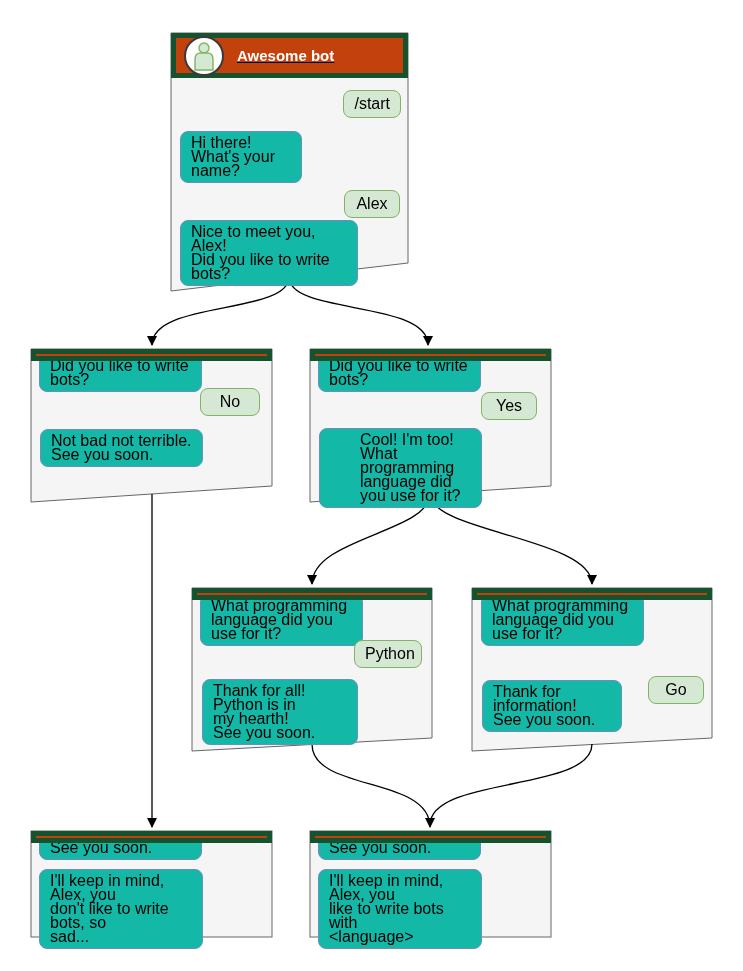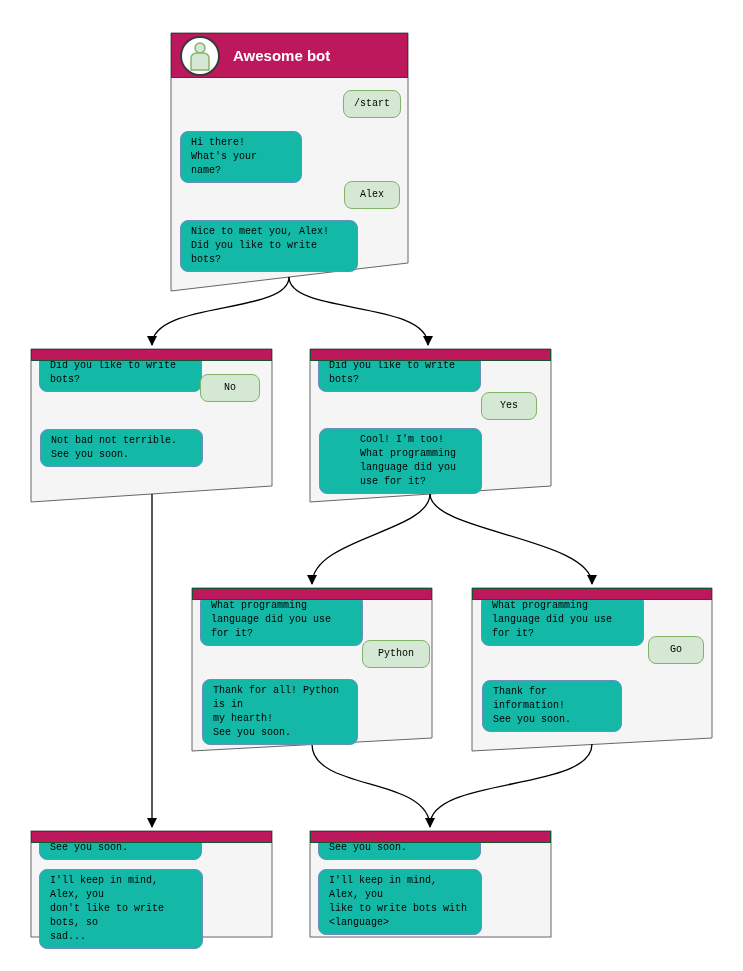--- a/index.html
+++ b/index.html
@@ -1,63 +1,63 @@
 <!DOCTYPE html>
 <html><head>
 <meta charset="utf-8">
 <style>
   html,body{margin:0;padding:0;background:#ffffff;}
   #canvas{position:relative;width:743px;height:971px;background:#ffffff;overflow:hidden;
           font-family:"Liberation Sans",sans-serif;}
   #shapes{position:absolute;left:0;top:0;z-index:1;}
 
   
-  .bubble{position:absolute;z-index:2;font-size:10px;line-height:14px;color:#000;
-          padding:4px 10px;border-radius:8px;white-space:pre-line;box-sizing:border-box;font-family:Liberation Mono, monospace;}
+  .bubble{position:absolute;z-index:2;font-size:16px;line-height:14px;color:#000;
+          padding:4px 10px;border-radius:8px;white-space:pre-line;box-sizing:border-box;}
   .bot{background:#14b8a6;border:1px solid #6c8ebf;}
   .user{background:#d5e8d4;border:1px solid #82b366;text-align:center;padding:6px 10px;min-width:56px;}
 
   
-  .hdr{position:absolute;z-index:3;background:#be185d;border:1px solid #14532d;box-sizing:border-box;}
+  .hdr{position:absolute;z-index:3;background:#c2410c;border:5px solid #14532d;box-sizing:border-box;text-decoration:underline;}
   .hdr-main{left:171px;top:33px;width:237px;height:45px;display:flex;align-items:center;}
   .avatar{width:40px;height:40px;border-radius:50%;background:#ffffff;border:2px solid #3a3a3a;
           box-sizing:border-box;margin-left:8px;display:flex;align-items:center;justify-content:center;}
   .title{color:#ffffff;font-weight:bold;font-size:15px;margin-left:13px;}
 
   .hdr-no     {left:31px; top:349px;width:241px;height:12px;}
   .hdr-yes    {left:310px;top:349px;width:241px;height:12px;}
   .hdr-python {left:192px;top:588px;width:240px;height:12px;}
   .hdr-go     {left:472px;top:588px;width:240px;height:12px;}
   .hdr-end-no {left:31px; top:831px;width:241px;height:12px;}
   .hdr-end-yes{left:310px;top:831px;width:241px;height:12px;}
 
   
   #m-start{right:342px;top:90px;}
   #m-greet{left:180px;top:131px;width:122px;}
-  #m-alex {right:343px;top:181px;}
+  #m-alex {right:343px;top:190px;}
   #m-q    {left:180px;top:220px;width:178px;}
 
   
   #no-q{left:39px;top:354px;width:163px;}
-  #no-a{left:200px;top:374px;width:60px;}
+  #no-a{left:200px;top:388px;width:60px;}
   #no-r{left:40px;top:429px;width:163px;}
 
   
   #yes-q{left:318px;top:354px;width:163px;}
   #yes-a{left:481px;top:392px;width:34px;}
   #yes-r{left:319px;top:428px;width:163px;padding-left:40px;}
 
   
   #py-q{left:200px;top:594px;width:163px;}
-  #py-a{left:362px;top:640px;width:68px;}
+  #py-a{left:354px;top:640px;width:68px;}
   #py-r{left:202px;top:679px;width:156px;}
 
   
   #go-q{left:481px;top:594px;width:163px;}
-  #go-a{left:648px;top:636px;width:54px;}
+  #go-a{left:648px;top:676px;width:54px;}
   #go-r{left:482px;top:680px;width:140px;}
 
   
   #eno-q {left:39px;top:836px;width:163px;}
   #eno-r {left:39px;top:869px;width:164px;}
   #eyes-q{left:318px;top:836px;width:163px;}
   #eyes-r{left:318px;top:869px;width:164px;}
 </style>
 </head>
 <body>

